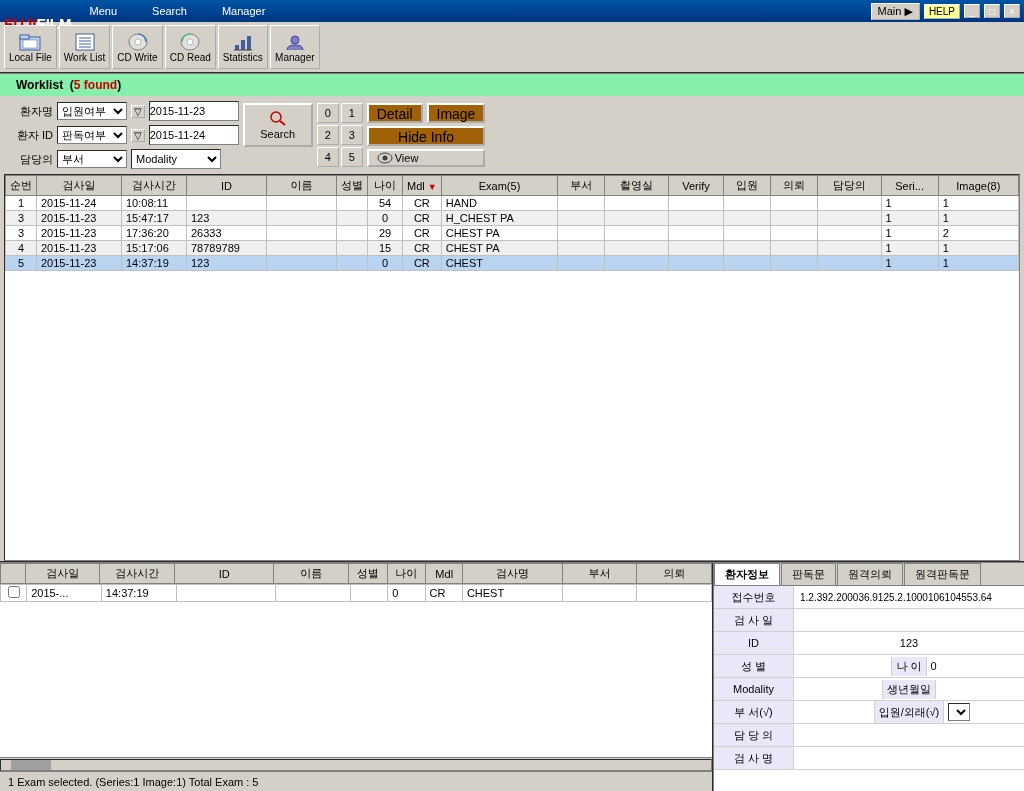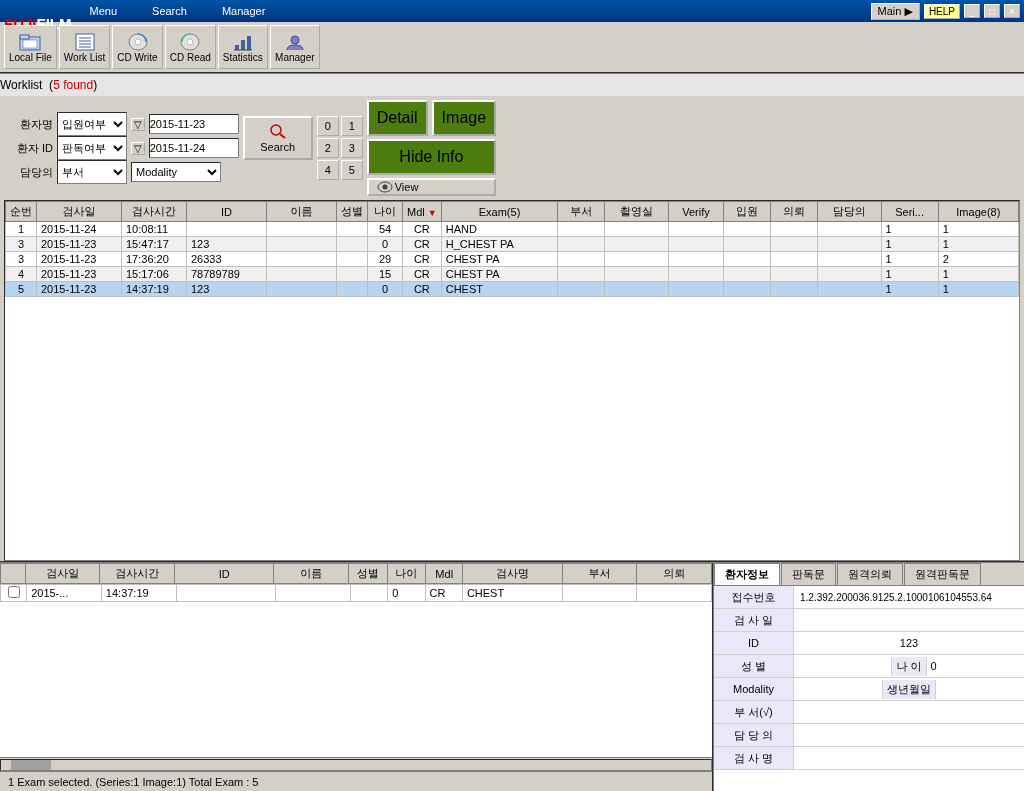--- a/index.html
+++ b/index.html
@@ -14,34 +14,34 @@
     #main-btn { background: #d4d0c8; color: black; font-size: 11px; padding: 1px 6px; border: 1px outset #fff; cursor: pointer; display: flex; align-items: center; gap: 2px; }
     #help-btn { background: #ffff99; color: black; font-size: 10px; padding: 1px 4px; border: 1px outset #fff; cursor: pointer; }
     .win-ctrl { background: #d4d0c8; border: 1px outset #fff; width: 16px; height: 14px; font-size: 10px; display: inline-flex; align-items: center; justify-content: center; cursor: pointer; }
 
     
     #toolbar { background: #d4d0c8; height: 52px; border-bottom: 2px groove #808080; display: flex; align-items: center; padding: 2px 4px; gap: 2px; }
     .tool-btn { background: #d4d0c8; border: 1px outset #ffffff; padding: 2px 4px; cursor: pointer; display: flex; flex-direction: column; align-items: center; font-size: 10px; min-width: 50px; height: 44px; justify-content: center; }
     .tool-icon { width: 24px; height: 20px; display: flex; align-items: center; justify-content: center; }
 
     
-    #worklist-header { background: #e5e5e5; padding: 4px 0; font-size: 12px; font-weight: normal; }
+    #worklist-header { background: #86efac; padding: 4px 16px; font-size: 12px; font-weight: bold; }
     #worklist-header span.found { color: #cc0000; }
 
     
     #filter-area { background: #d4d0c8; padding: 4px 8px; display: flex; gap: 4px; align-items: center; }
     #filter-left { display: flex; flex-direction: column; gap: 2px; }
     .filter-row { display: flex; align-items: center; gap: 4px; height: 22px; }
     .filter-label { width: 45px; text-align: right; font-size: 11px; }
-    .filter-select { height: 24px; font-size: 11px; border: 1px inset #808080; background: white; }
+    .filter-select { height: 18px; font-size: 11px; border: 1px inset #808080; background: white; }
     .filter-date { height: 20px; font-size: 11px; border: 1px inset #808080; background: white; width: 90px; }
     .filter-modality { height: 20px; font-size: 11px; border: 1px inset #808080; background: white; width: 90px; }
     #search-btn { background: #d4d0c8; border: 2px outset #ffffff; padding: 2px 8px; cursor: pointer; font-size: 11px; height: 44px; width: 70px; display: flex; flex-direction: column; align-items: center; justify-content: center; gap: 2px; }
     .num-cell { background: #d4d0c8; border: 1px outset #ffffff; width: 22px; height: 20px; display: flex; align-items: center; justify-content: center; font-size: 11px; cursor: pointer; }
-    .action-btn { background: #4d7c0f; border: 2px outset #ffffff; padding: 1px 8px; cursor: pointer; font-size: 16px; height: 36px; }
+    .action-btn { background: #a16207; border: 2px outset #ffffff; padding: 1px 8px; cursor: pointer; font-size: 14px; height: 20px; }
     #view-btn { background: #d4d0c8; border: 2px outset #ffffff; padding: 1px 8px; cursor: pointer; font-size: 11px; display: flex; align-items: center; gap: 2px; }
     table { width: 100%; border-collapse: collapse; font-size: 11px; }
     th { background: #d4d0c8; border: 1px solid #808080; padding: 2px 4px; text-align: center; font-weight: normal; white-space: nowrap; }
     td { border: 1px solid #c0c0c0; padding: 1px 4px; text-align: left; white-space: nowrap; }
     tr:nth-child(even) td { background: #f0f0f0; }
     tr:nth-child(odd) td { background: white; }
     tr.selected td { background: #b8d4f0 !important; }
     .col-num { width: 30px; text-align: center; }
     .col-date { width: 85px; }
     .col-time { width: 65px; }
@@ -478,20 +478,27 @@
           <div class="info-label">Modality</div>
           <div class="info-sub-row">
             <div class="info-sub-value"></div>
             <div class="info-sub-label">생년월일</div>
             <div class="info-sub-value"></div>
           </div>
         </div>
 
         <div class="info-row">
           <div class="info-label">부  서(√)</div>
+          <div class="info-sub-row">
+            <div class="info-sub-value"></div>
+            <div class="info-sub-label">입원/외래(√)</div>
+            <div class="info-sub-value">
+              <select style="font-size:10px; height:18px; border:1px inset #808080;"><option></option></select>
+            </div>
+          </div>
         </div>
 
         <div class="info-row">
           <div class="info-label">담 당 의</div>
           <div class="info-value"></div>
         </div>
 
         <div class="info-row">
           <div class="info-label">검 사 명</div>
           <div class="info-value"></div>

